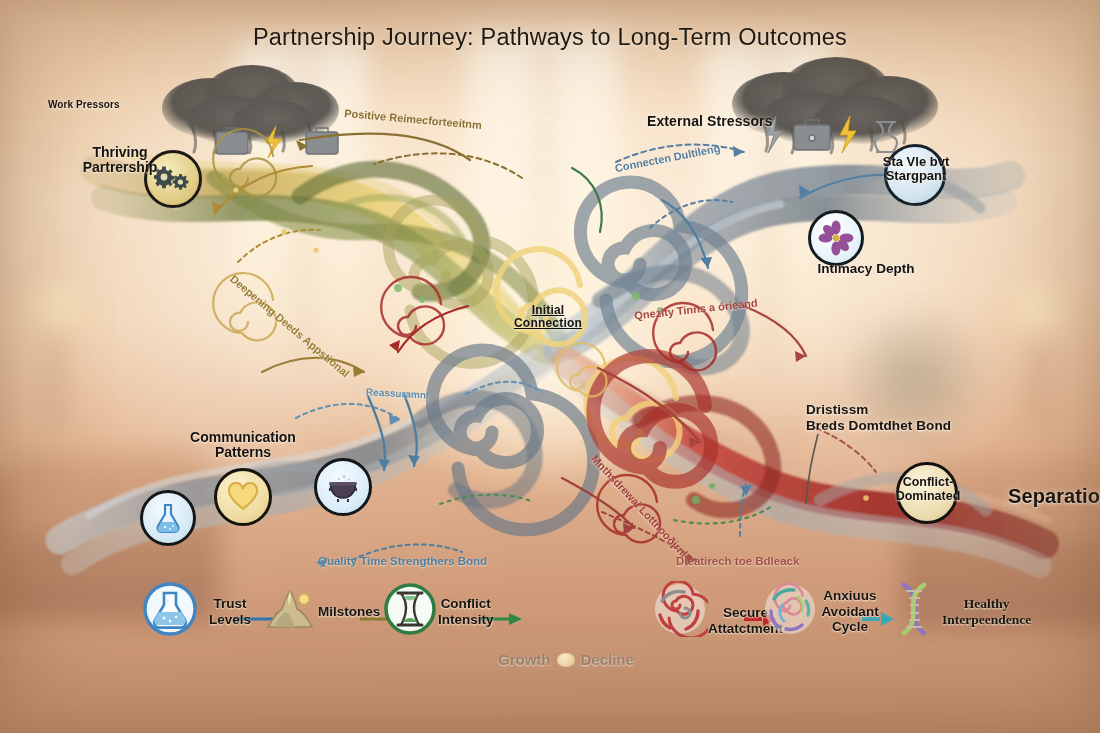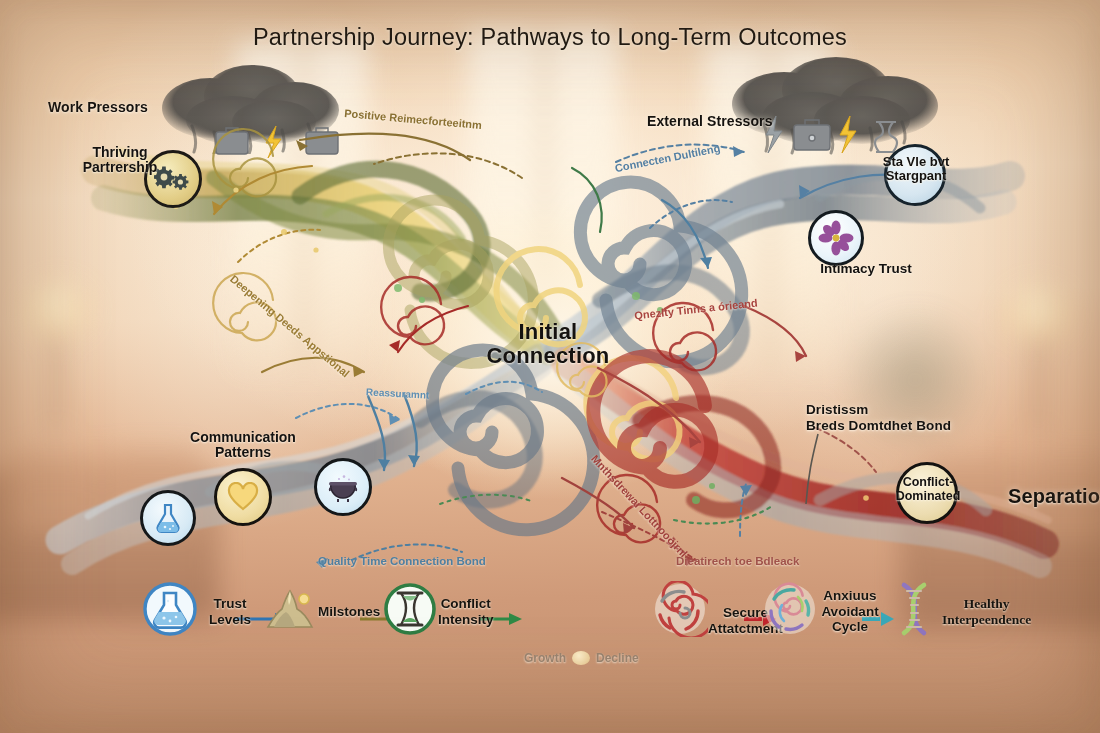--- a/index.html
+++ b/index.html
@@ -51,22 +51,22 @@
   #title{position:absolute;top:24px;left:0;width:100%;text-align:center;
          font-size:23.5px;font-weight:400;color:#17140f;letter-spacing:.2px;
          text-shadow:0 1px 3px rgba(255,247,233,.8);}
 
   
   #legend{position:absolute;left:0;bottom:28px;width:100%;height:130px;}
   .lg{position:absolute;display:flex;align-items:center;width:120px;}
   .lg .ic{width:56px;height:56px;position:relative;}
   .lg .tx{margin-top:5px;text-align:center;font-size:13.5px;font-weight:700;color:#17140f;
           line-height:1.18;text-shadow:0 1px 2px rgba(255,248,236,.9);}
-  .lgsub{position:absolute;display:flex;align-items:center;gap:6px;font-size:12px;
-         color:#9a8470;font-weight:700;text-shadow:0 1px 2px rgba(255,248,236,.8);margin-left:26px;}
+  .lgsub{position:absolute;display:flex;align-items:center;gap:6px;font-size:15px;
+         color:#9a8470;font-weight:700;text-shadow:0 1px 2px rgba(255,248,236,.8);}
   .lgarrow{position:absolute;}
   .vig{position:absolute;inset:0;pointer-events:none;
        box-shadow:inset 0 0 90px 22px rgba(120,78,48,.30), inset 0 0 26px 4px rgba(150,100,64,.14);}
 </style>
 </head>
 <body>
 
 <div id="stage">
 
   <div class="room">
@@ -364,21 +364,21 @@
         <ellipse cx="18" cy="28.5" rx="4.6" ry="7"></ellipse>
         <ellipse cx="7.5" cy="18" rx="7" ry="4.6"></ellipse>
         <ellipse cx="28.5" cy="18" rx="7" ry="4.6"></ellipse>
         <ellipse cx="10.6" cy="10.6" rx="4.4" ry="6.6" transform="rotate(-45 10.6 10.6)"></ellipse>
         <ellipse cx="25.4" cy="25.4" rx="4.4" ry="6.6" transform="rotate(-45 25.4 25.4)"></ellipse>
       </g>
       <circle cx="18" cy="18" r="3.4" fill="#d8b43c"></circle>
     </svg>
   </div>
   <div class="nodelab" style="left:786px;top:262px;width:160px;font-size:13.5px;">
-    <div>Intimacy Trust</div>
+    <div>Intimacy Depth</div>
   </div>
 
   <div class="node" style="left:896px;top:462px;width:62px;height:62px;border:3px solid #141210;
        background:radial-gradient(circle at 40% 32%,#fbf3db,#ecdcb0 62%,#dcc98c);"></div>
   <div class="nodelab" style="left:890px;top:476px;width:76px;font-size:12.5px;">
     <div>Conflict-</div>
     <div>Dominated</div>
   </div>
 
   <div class="node" style="left:214px;top:468px;width:58px;height:58px;border:3px solid #16130f;
@@ -409,47 +409,47 @@
       <path d="M5 13h24a12 12 0 0 1-12 14A12 12 0 0 1 5 13z" fill="#4a3f52" stroke="#2b2431" stroke-width="1.6"></path>
       <rect x="3" y="11" width="28" height="3.4" rx="1.7" fill="#5d5168"></rect>
       <path d="M6 16 q-3 1 -2 4 M28 16 q3 1 2 4" stroke="#3a3142" stroke-width="1.8" fill="none"></path>
       <path d="M12 28v3 M22 28v3" stroke="#3a3142" stroke-width="2"></path>
       <circle cx="13" cy="8" r="1.1" fill="#c7b6e0"></circle>
         <circle cx="18" cy="5.6" r="1.3" fill="#c7b6e0"></circle>
       <circle cx="23" cy="8.4" r="1" fill="#c7b6e0"></circle>
     </svg>
   </div>
 
-  <div class="nodelab" style="left:468px;top:320px;width:160px;font-size:22px;letter-spacing:.2px;">
+  <div class="nodelab" style="left:468px;top:304px;width:160px;font-size:12px;letter-spacing:.2px;text-decoration:underline;">
     <div>Initial</div>
     <div>Connection</div>
   </div>
 
-  <div class="lab" style="left:48px;top:99px;font-size:14px;">Work Pressors</div>
+  <div class="lab" style="left:48px;top:99px;font-size:10px;">Work Pressors</div>
   <div class="lab" style="left:647px;top:113px;font-size:14px;">External Stressors</div>
   <div class="lab" style="left:1008px;top:485px;font-size:20px;">Separation</div>
   <div class="lab" style="left:806px;top:402px;font-size:13.5px;">
     <div>Dristissm</div>
     <div>Breds Domtdhet Bond</div>
   </div>
   <svg style="position:absolute;left:800px;top:432px;" width="30" height="80">
     <path d="M18 2 C 12 26, 8 44, 6 72" stroke="#5a5750" stroke-width="1.6" fill="none"></path>
   </svg>
 
   <div class="flowtext" style="left:344px;top:113px;font-size:11px;transform:rotate(5deg);color:#8a7133;">Positive Reimecforteeitnm</div>
 
   <div class="flowtext" style="left:614px;top:152px;font-size:11px;transform:rotate(-11deg);color:#5580a3;">Connecten Dultileng</div>
 
   <div class="flowtext" style="left:634px;top:303px;font-size:11px;transform:rotate(-6deg);color:#a8443f;">Qnezlty Tinns a órieand</div>
 
   <div class="flowtext" style="left:214px;top:320px;font-size:11px;transform:rotate(40deg);color:#9a7c35;">Deepening Deeds Appstional</div>
 
   <div class="flowtext" style="left:366px;top:388px;font-size:10px;transform:rotate(3deg);color:#5f8fb3;">Reassuramnt</div>
 
-  <div class="flowtext" style="left:318px;top:555px;font-size:11.5px;color:#4e7fa1;">Quality Time Connection Bond</div>
+  <div class="flowtext" style="left:318px;top:555px;font-size:11.5px;color:#4e7fa1;">Quality Time Strengthers Bond</div>
 
   <div class="flowtext" style="left:572px;top:500px;font-size:11px;transform:rotate(47deg);color:#a1423d;">Mnthsdrewai Lottnooðjrnl</div>
 
   <div class="flowtext" style="left:676px;top:555px;font-size:11.5px;color:#a0524a;">Dieatirech toe Bdleack</div>
 
   <div id="legend">
 
     <svg class="lgarrow" style="left:232px;top:36px;" width="58" height="16">
       <path d="M2 8h44" stroke="#2f76b5" stroke-width="3" fill="none"></path>
       <path d="M56 8 l-13 -6 v12 z" fill="#2f76b5"></path>

